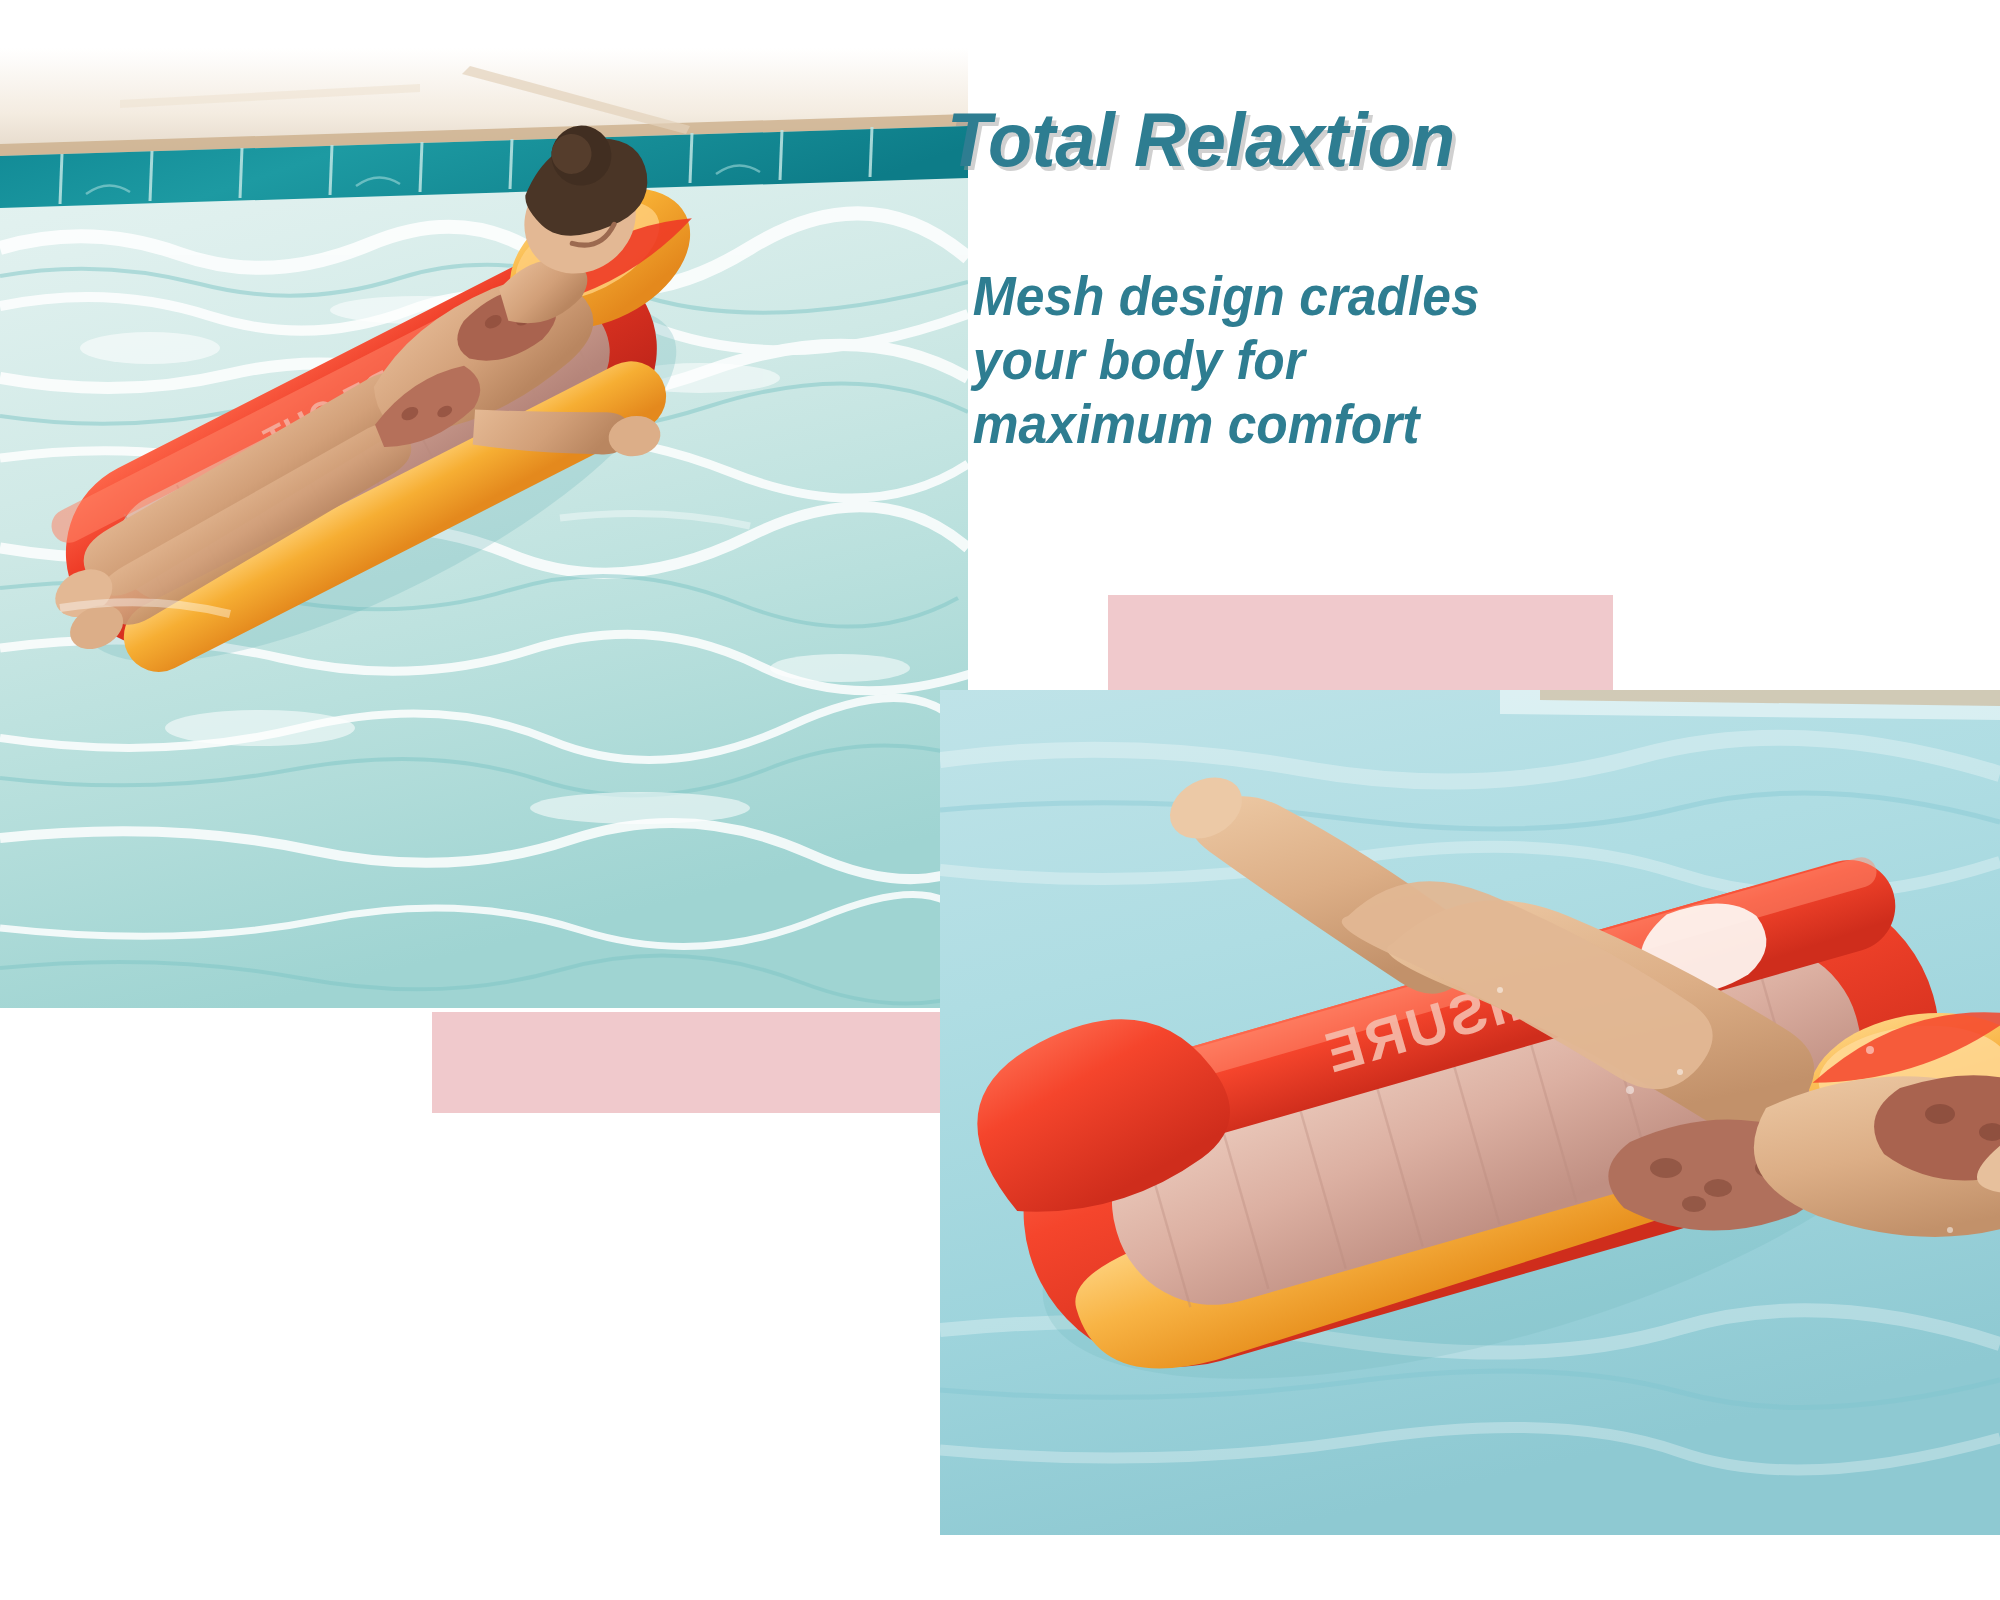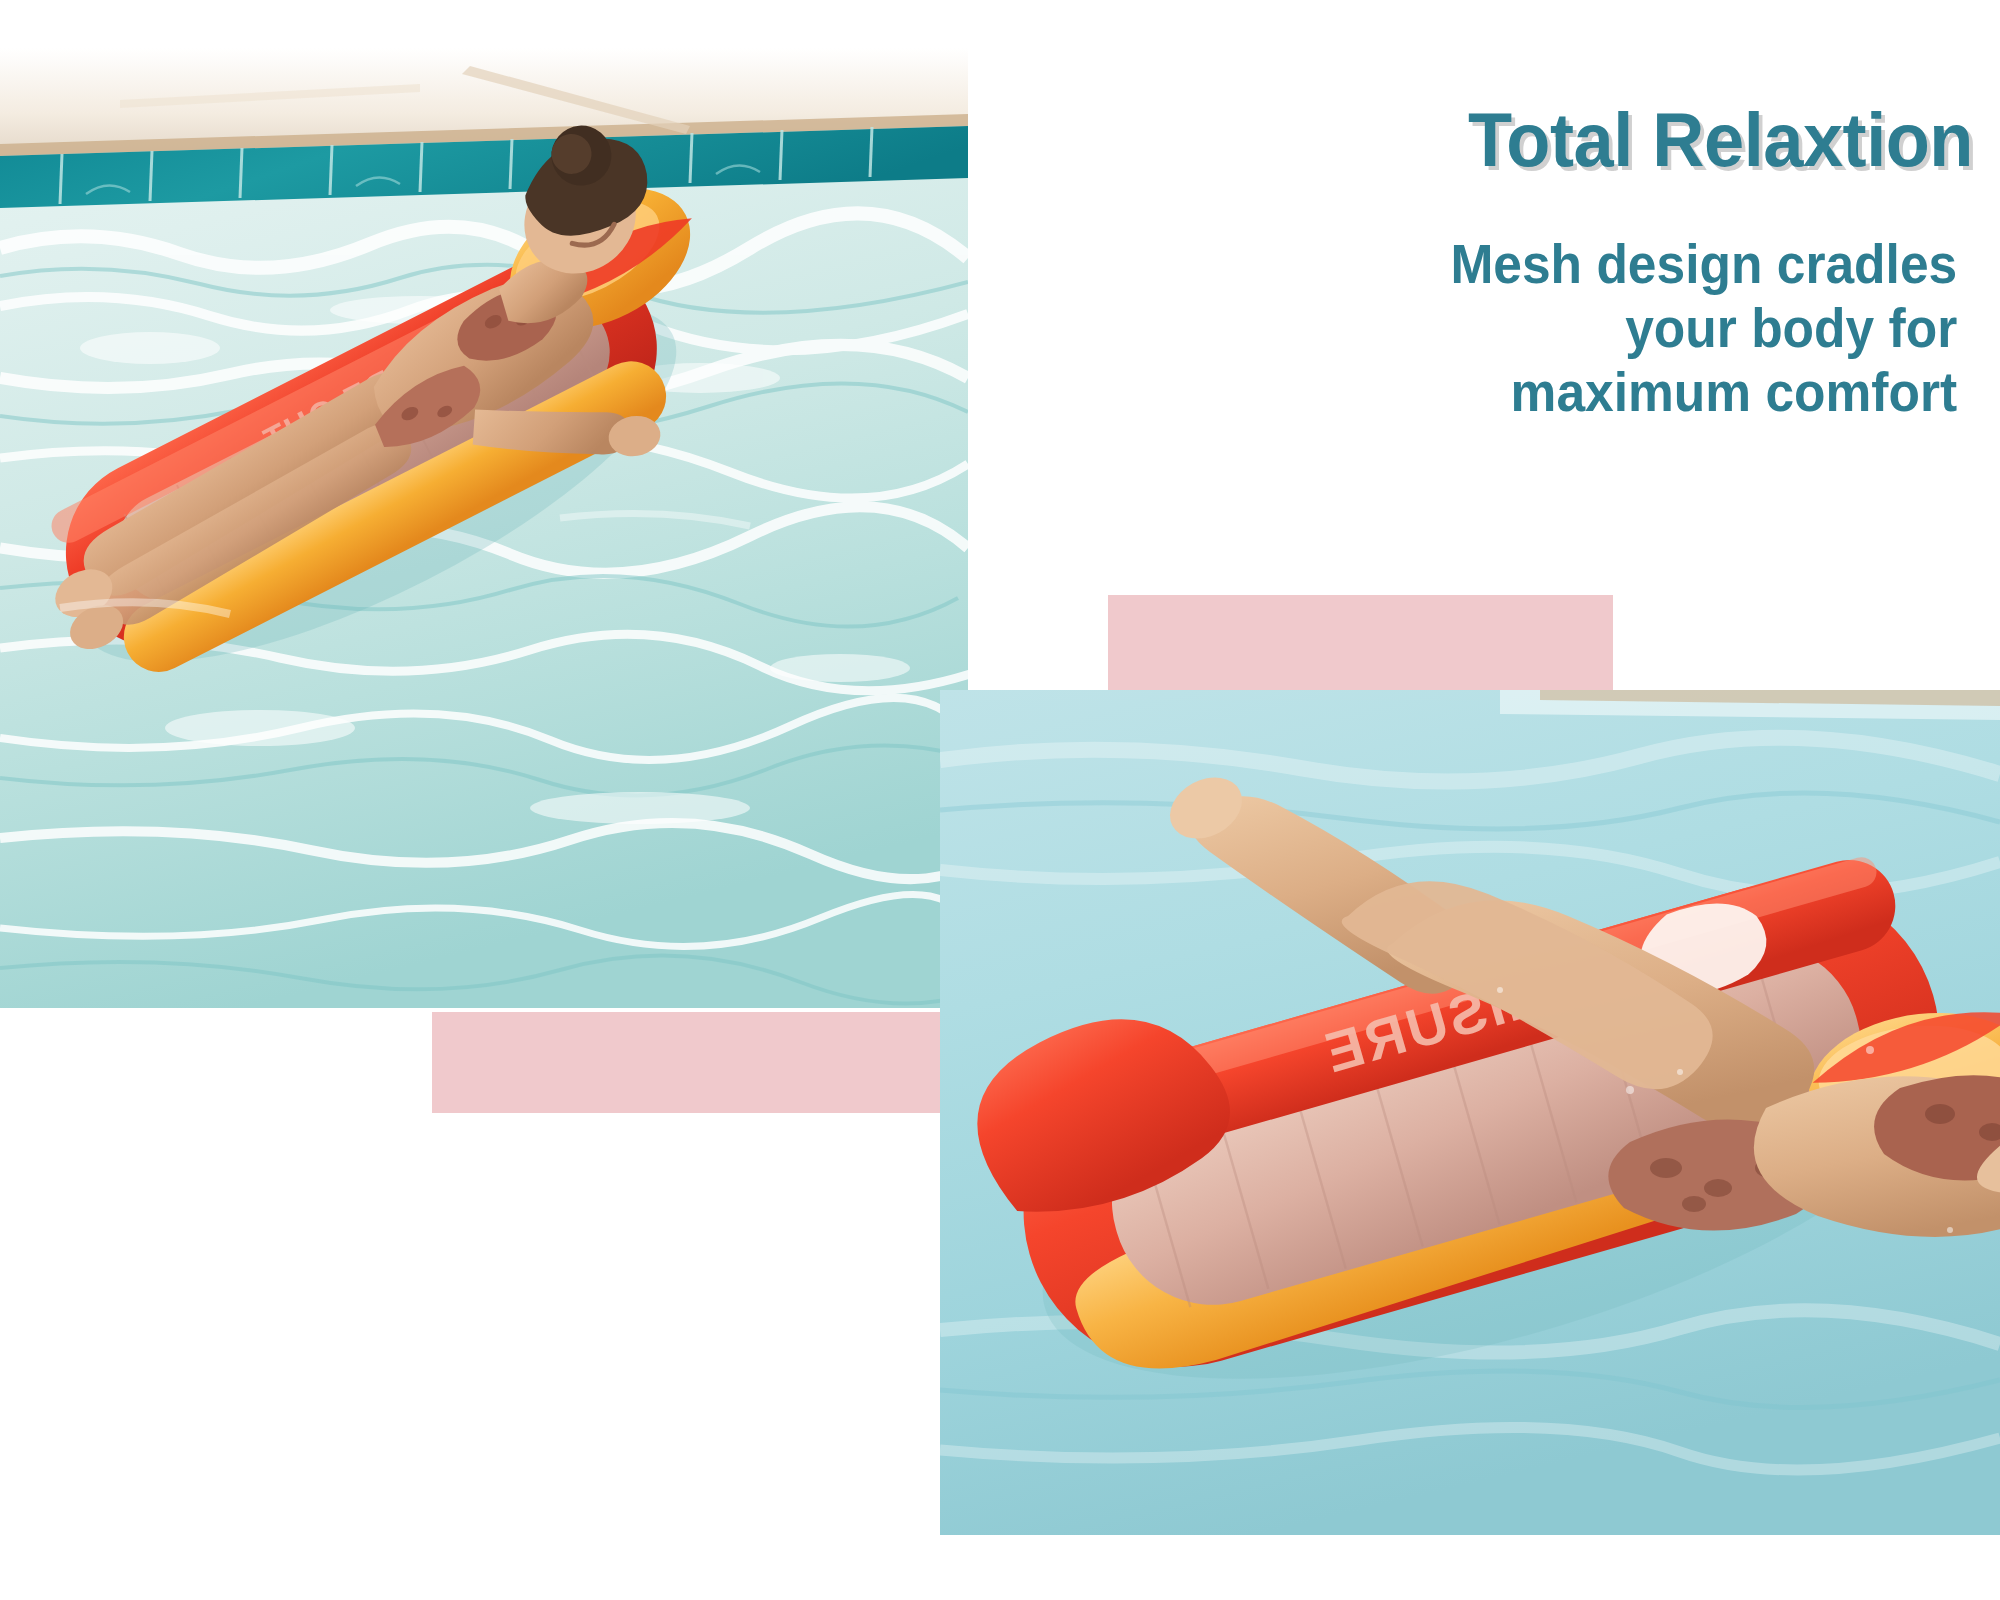--- a/index.html
+++ b/index.html
@@ -17,35 +17,35 @@
   #pink-bottom{left:432px;top:1012px;width:508px;height:101px;}
 
   
   .photo{position:absolute;overflow:hidden;}
   #photo-1{left:0px;top:48px;width:968px;height:960px;}
   #photo-2{left:940px;top:690px;width:1060px;height:845px;}
 
   .photo svg{display:block;width:100%;height:100%;}
 
   
-  .text-col{position:absolute;text-align:right;}
+  .text-col{position:absolute;text-align:left;font-style:italic;}
   #title-block{left:920px;top:100px;width:1080px;}
   #title{
     font-family:"Liberation Sans", sans-serif;
     font-weight:bold;
     font-size:76px;
     line-height:1.05;
     letter-spacing:-0.5px;
     color:#2e7d91;
     text-shadow:4px 4px 0 rgba(150,150,150,0.45);
     margin:0;
     transform:scaleX(0.95);
     transform-origin:center;
   }
-  #subtitle-block{left:930px;top:232px;width:1070px;}
+  #subtitle-block{left:930px;top:264px;width:1070px;}
   #subtitle{
     font-family:"Liberation Sans", sans-serif;
     font-weight:bold;
     font-size:56px;
     line-height:1.14;
     color:#2e7d91;
     margin:0;
     transform:scaleX(0.92);
     transform-origin:center;
     white-space:pre-line;

